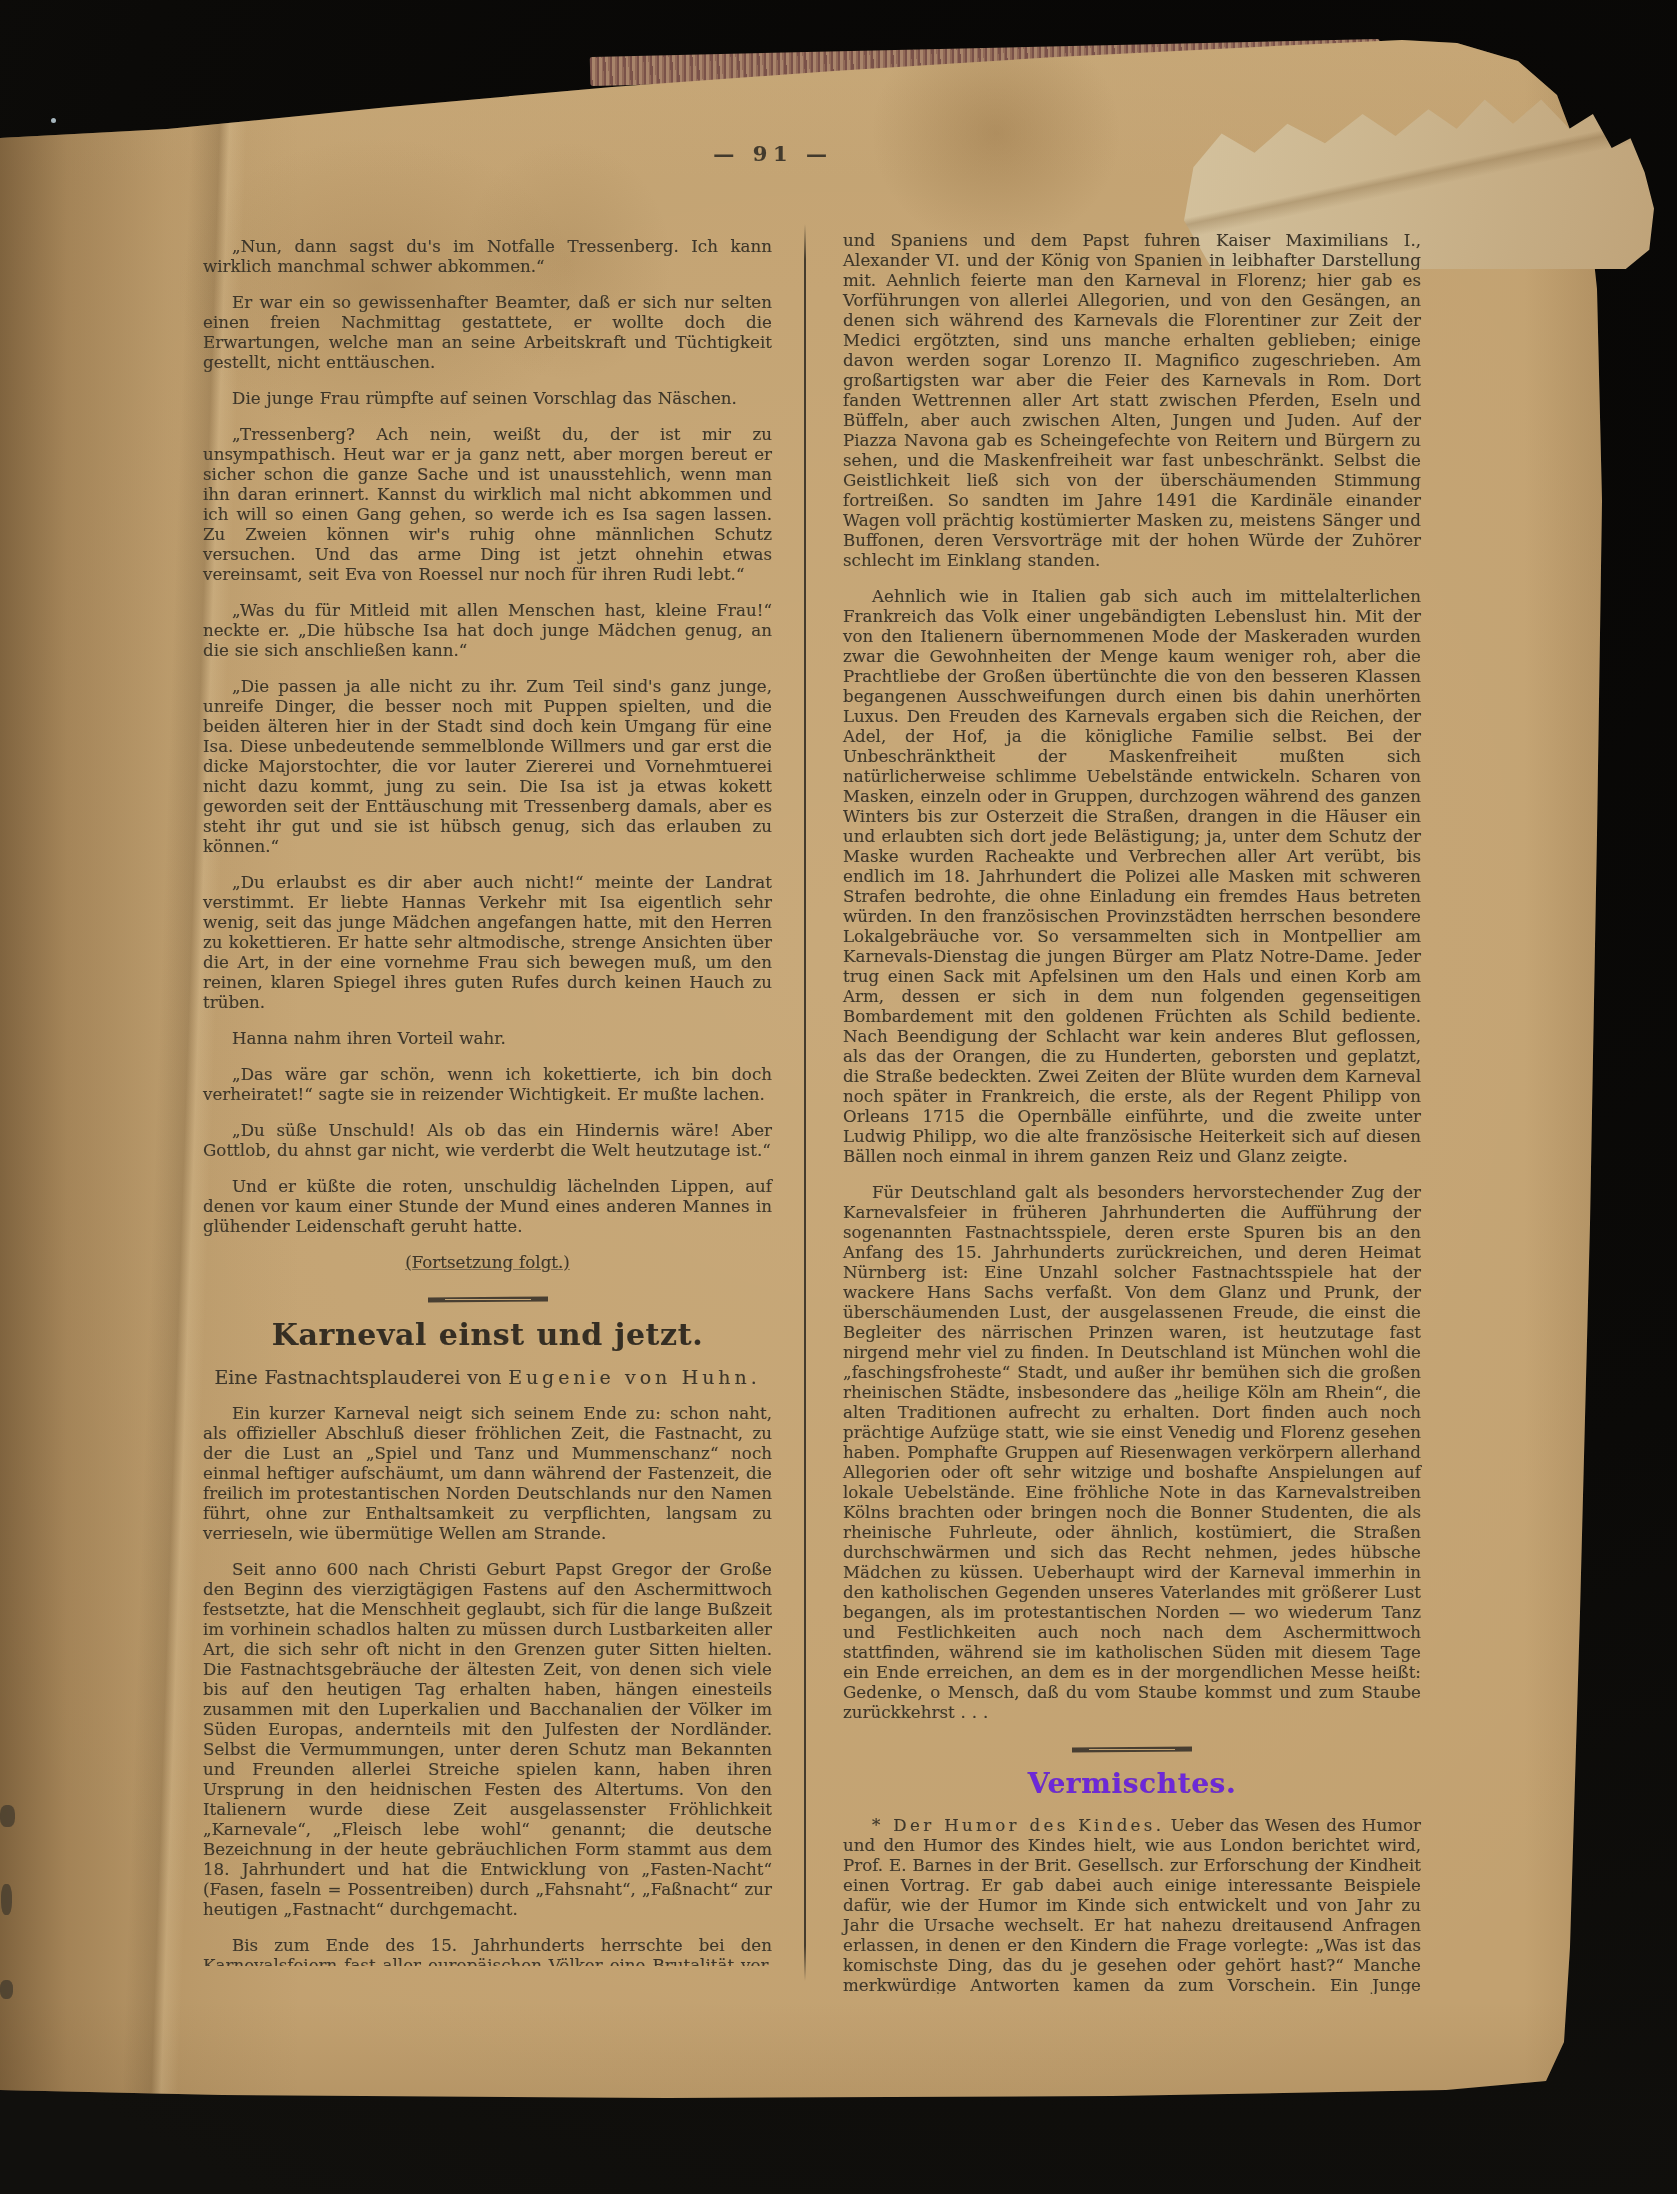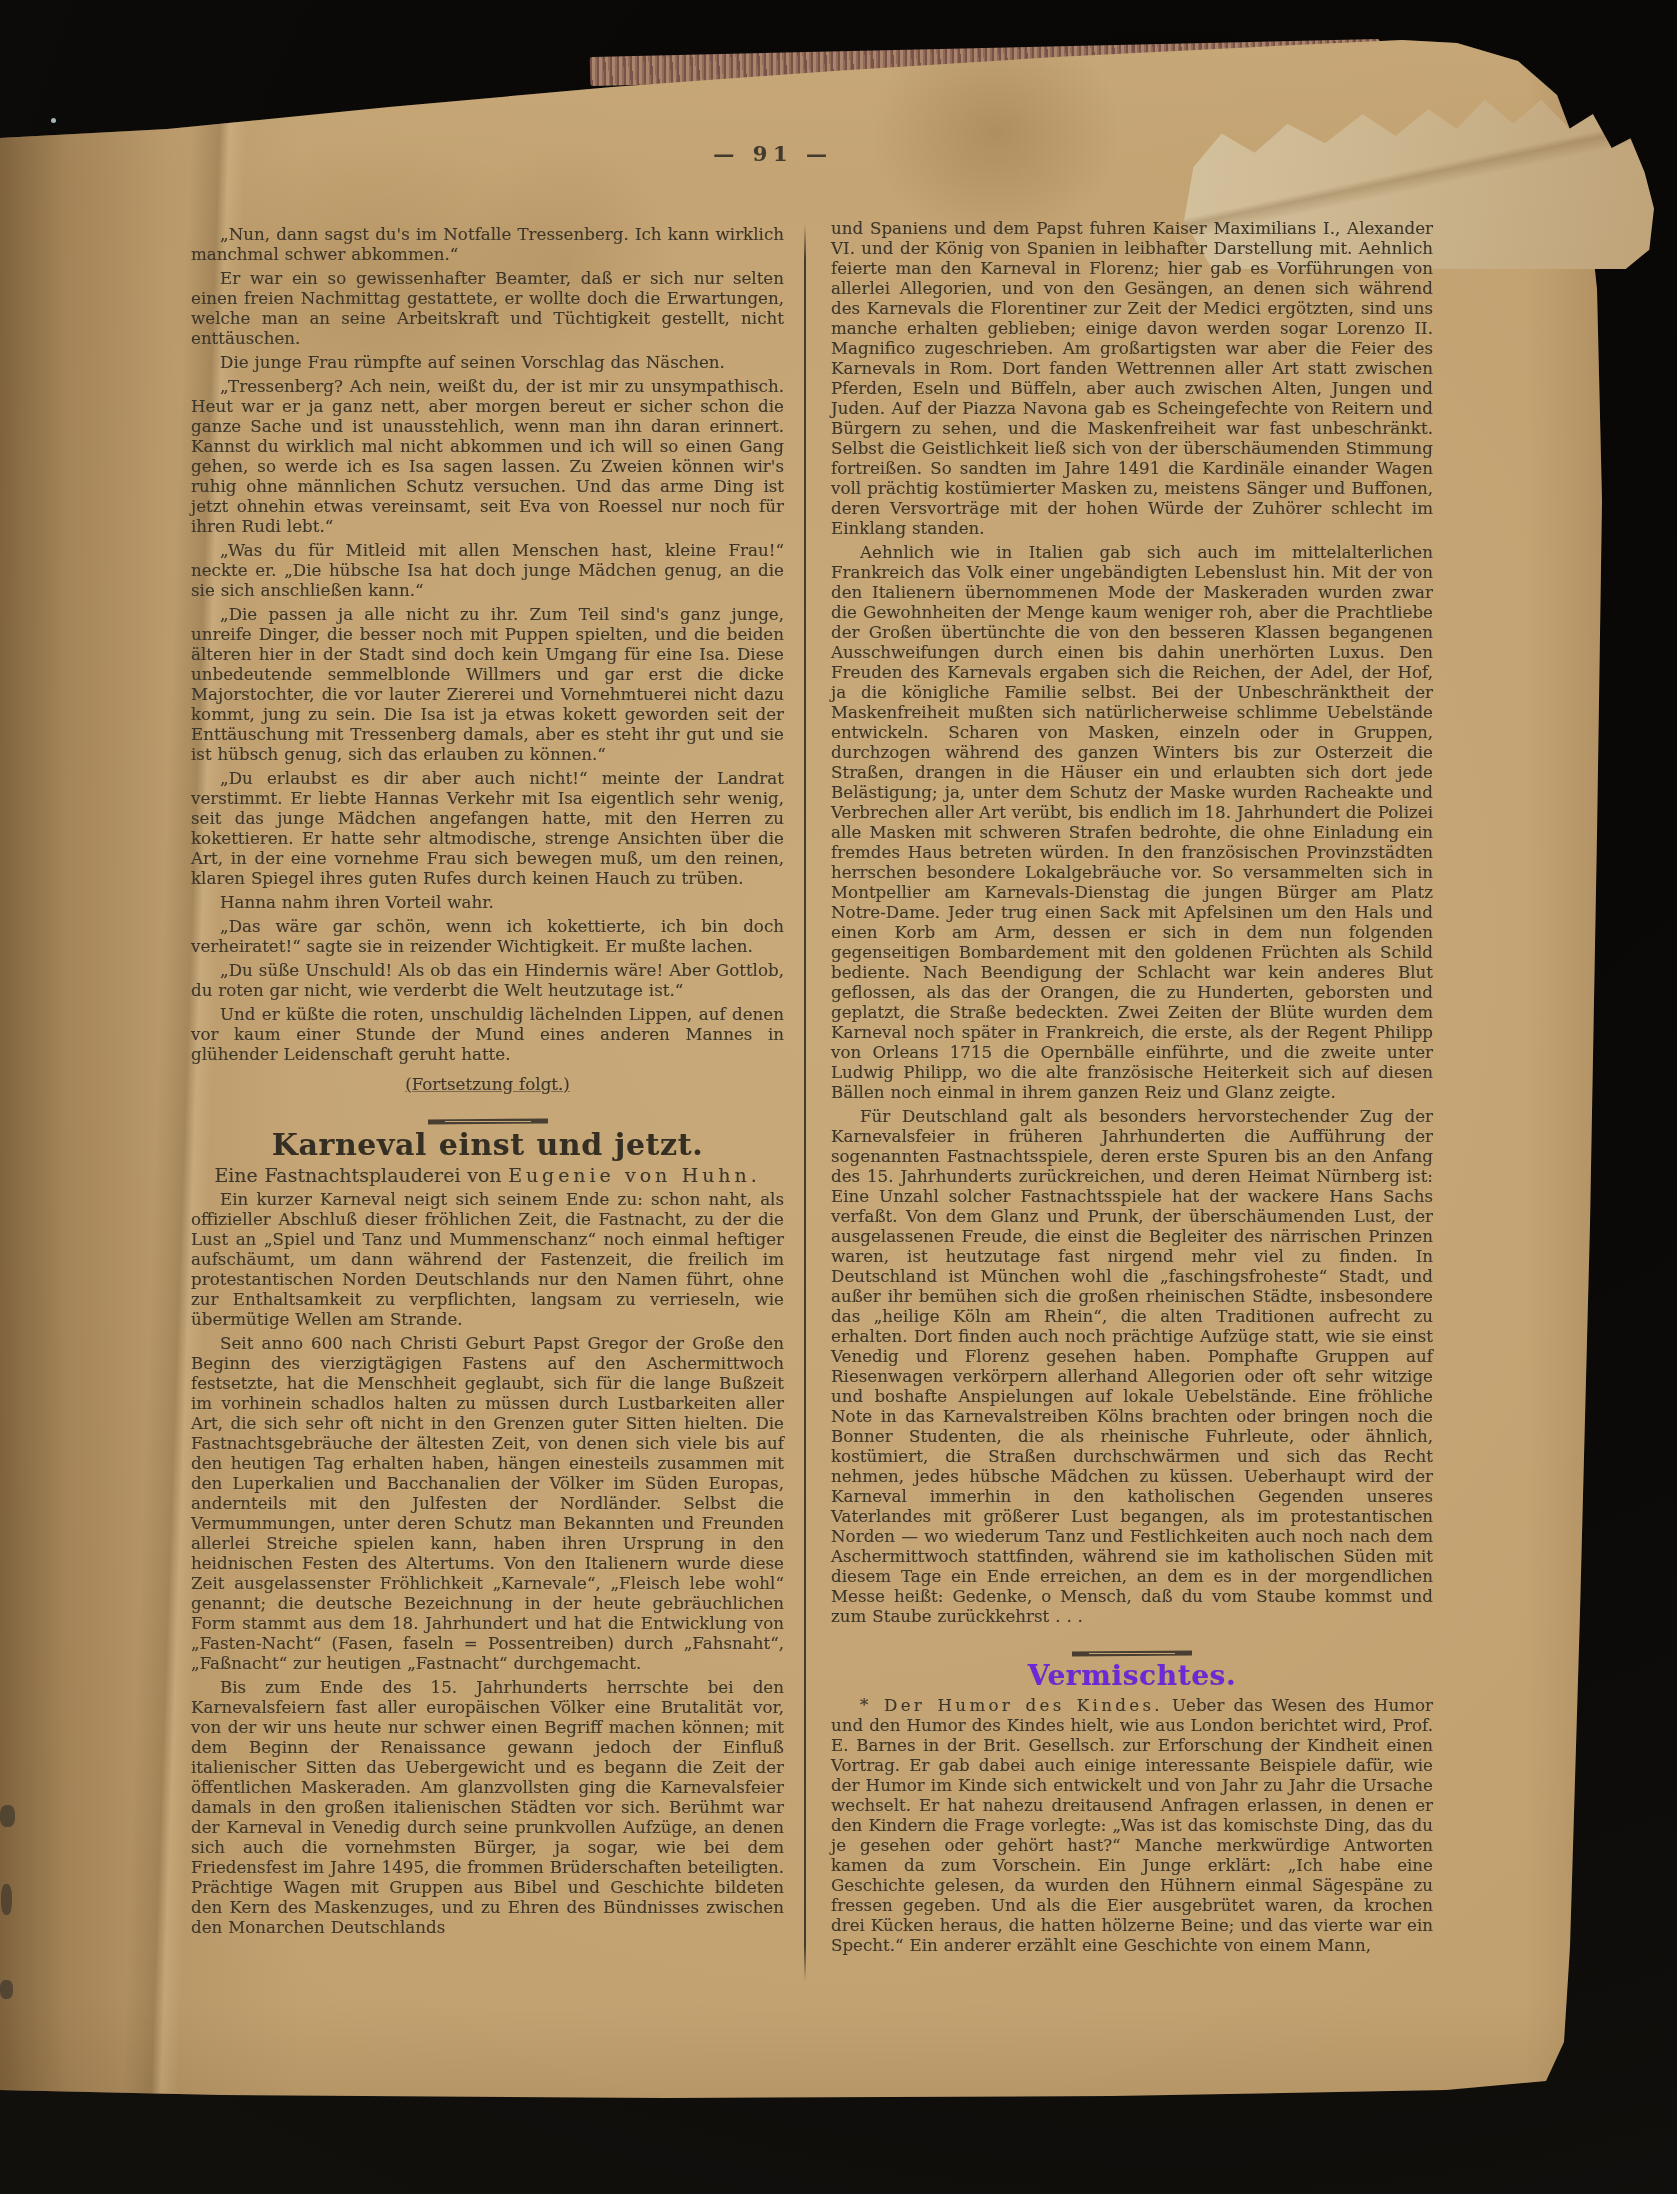--- a/index.html
+++ b/index.html
@@ -55,21 +55,21 @@
 
   
   .ink{color:#3d362a;-webkit-text-stroke:0.2px rgba(61,54,42,.55);}
   .pagenum{
     position:absolute;left:662px;top:129px;width:222px;text-align:center;
     font-size:21px;letter-spacing:5.6px;font-weight:bold;color:#423a2d;margin-top:12px;
   }
   .col{position:absolute;overflow:hidden;font-size:16.7px;line-height:20px;text-align:justify;}
   .col-left{left:187px;top:220px;width:601px;height:1746px;}
   .col-right{left:827px;top:214px;width:610px;height:1780px;}
-  .col p{margin:4px;text-indent:29px;word-spacing:0.6px;}
+  .col p{margin:16px;text-indent:29px;word-spacing:0.6px;}
   .col p.no-indent{text-indent:0;}
   .col-rule{
     position:absolute;left:804px;top:224px;width:2.2px;height:1757px;
     background:linear-gradient(180deg, rgba(62,52,38,0) 0%, #453c2d 2%, #453c2d 98%, rgba(62,52,38,0) 100%);
   }
   .note{text-align:center;text-indent:0 !important;margin:10px 0 3px !important;text-decoration:underline;}
   .rule{
     width:120px;height:5px;margin:24.5px auto 0;transform:rotate(-.4deg);
     background:linear-gradient(to bottom,#3a332a 0 2.2px,rgba(0,0,0,0) 2.2px 2.8px,#3a332a 2.8px 5px);
     opacity:.9;
@@ -108,21 +108,21 @@
 <div class="col col-left ink">
   <p>„Nun, dann sagst du's im Notfalle Tressenberg. Ich kann wirklich manchmal schwer abkommen.“</p>
   <p>Er war ein so gewissenhafter Beamter, daß er sich nur selten einen freien Nachmittag gestattete, er wollte doch die Erwartungen, welche man an seine Arbeitskraft und Tüchtigkeit gestellt, nicht enttäuschen.</p>
   <p>Die junge Frau rümpfte auf seinen Vorschlag das Näschen.</p>
   <p>„Tressenberg? Ach nein, weißt du, der ist mir zu unsympathisch. Heut war er ja ganz nett, aber morgen bereut er sicher schon die ganze Sache und ist unausstehlich, wenn man ihn daran erinnert. Kannst du wirklich mal nicht abkommen und ich will so einen Gang gehen, so werde ich es Isa sagen lassen. Zu Zweien können wir's ruhig ohne männlichen Schutz versuchen. Und das arme Ding ist jetzt ohnehin etwas vereinsamt, seit Eva von Roessel nur noch für ihren Rudi lebt.“</p>
   <p>„Was du für Mitleid mit allen Menschen hast, kleine Frau!“ neckte er. „Die hübsche Isa hat doch junge Mädchen genug, an die sie sich anschließen kann.“</p>
   <p>„Die passen ja alle nicht zu ihr. Zum Teil sind's ganz junge, unreife Dinger, die besser noch mit Puppen spielten, und die beiden älteren hier in der Stadt sind doch kein Umgang für eine Isa. Diese unbedeutende semmelblonde Willmers und gar erst die dicke Majorstochter, die vor lauter Ziererei und Vornehmtuerei nicht dazu kommt, jung zu sein. Die Isa ist ja etwas kokett geworden seit der Enttäuschung mit Tressenberg damals, aber es steht ihr gut und sie ist hübsch genug, sich das erlauben zu können.“</p>
   <p>„Du erlaubst es dir aber auch nicht!“ meinte der Landrat verstimmt. Er liebte Hannas Verkehr mit Isa eigentlich sehr wenig, seit das junge Mädchen angefangen hatte, mit den Herren zu kokettieren. Er hatte sehr altmodische, strenge Ansichten über die Art, in der eine vornehme Frau sich bewegen muß, um den reinen, klaren Spiegel ihres guten Rufes durch keinen Hauch zu trüben.</p>
   <p>Hanna nahm ihren Vorteil wahr.</p>
   <p>„Das wäre gar schön, wenn ich kokettierte, ich bin doch verheiratet!“ sagte sie in reizender Wichtigkeit. Er mußte lachen.</p>
-  <p>„Du süße Unschuld! Als ob das ein Hindernis wäre! Aber Gottlob, du roten gar nicht, wie verderbt die Welt heutzutage ist.“</p>
+  <p>„Du süße Unschuld! Als ob das ein Hindernis wäre! Aber Gottlob, du ahnst gar nicht, wie verderbt die Welt heutzutage ist.“</p>
   <p>Und er küßte die roten, unschuldig lächelnden Lippen, auf denen vor kaum einer Stunde der Mund eines anderen Mannes in glühender Leidenschaft geruht hatte.</p>
   <p class="note">(Fortsetzung folgt.)</p>
   <div class="rule"></div>
   <p class="article-title">Karneval einst und jetzt.</p>
   <p class="article-subtitle"><span>Eine Fastnachtsplauderei von </span><span class="spaced">Eugenie von Huhn.</span></p>
   <p>Ein kurzer Karneval neigt sich seinem Ende zu: schon naht, als offizieller Abschluß dieser fröhlichen Zeit, die Fastnacht, zu der die Lust an „Spiel und Tanz und Mummenschanz“ noch einmal heftiger aufschäumt, um dann während der Fastenzeit, die freilich im protestantischen Norden Deutschlands nur den Namen führt, ohne zur Enthaltsamkeit zu verpflichten, langsam zu verrieseln, wie übermütige Wellen am Strande.</p>
   <p>Seit anno 600 nach Christi Geburt Papst Gregor der Große den Beginn des vierzigtägigen Fastens auf den Aschermittwoch festsetzte, hat die Menschheit geglaubt, sich für die lange Bußzeit im vorhinein schadlos halten zu müssen durch Lustbarkeiten aller Art, die sich sehr oft nicht in den Grenzen guter Sitten hielten. Die Fastnachtsgebräuche der ältesten Zeit, von denen sich viele bis auf den heutigen Tag erhalten haben, hängen einesteils zusammen mit den Luperkalien und Bacchanalien der Völker im Süden Europas, andernteils mit den Julfesten der Nordländer. Selbst die Vermummungen, unter deren Schutz man Bekannten und Freunden allerlei Streiche spielen kann, haben ihren Ursprung in den heidnischen Festen des Altertums. Von den Italienern wurde diese Zeit ausgelassenster Fröhlichkeit „Karnevale“, „Fleisch lebe wohl“ genannt; die deutsche Bezeichnung in der heute gebräuchlichen Form stammt aus dem 18. Jahrhundert und hat die Entwicklung von „Fasten-Nacht“ (Fasen, faseln = Possentreiben) durch „Fahsnaht“, „Faßnacht“ zur heutigen „Fastnacht“ durchgemacht.</p>
   <p>Bis zum Ende des 15. Jahrhunderts herrschte bei den Karnevalsfeiern fast aller europäischen Völker eine Brutalität vor, von der wir uns heute nur schwer einen Begriff machen können; mit dem Beginn der Renaissance gewann jedoch der Einfluß italienischer Sitten das Uebergewicht und es begann die Zeit der öffentlichen Maskeraden. Am glanzvollsten ging die Karnevalsfeier damals in den großen italienischen Städten vor sich. Berühmt war der Karneval in Venedig durch seine prunkvollen Aufzüge, an denen sich auch die vornehmsten Bürger, ja sogar, wie bei dem Friedensfest im Jahre 1495, die frommen Brüderschaften beteiligten. Prächtige Wagen mit Gruppen aus Bibel und Geschichte bildeten den Kern des Maskenzuges, und zu Ehren des Bündnisses zwischen den Monarchen Deutschlands</p>
 </div>
 

